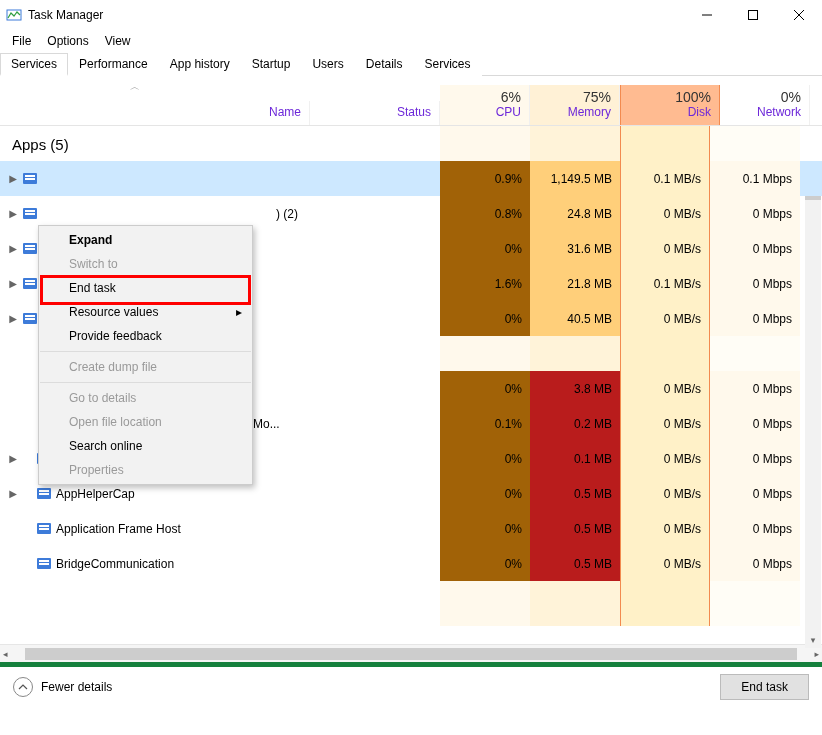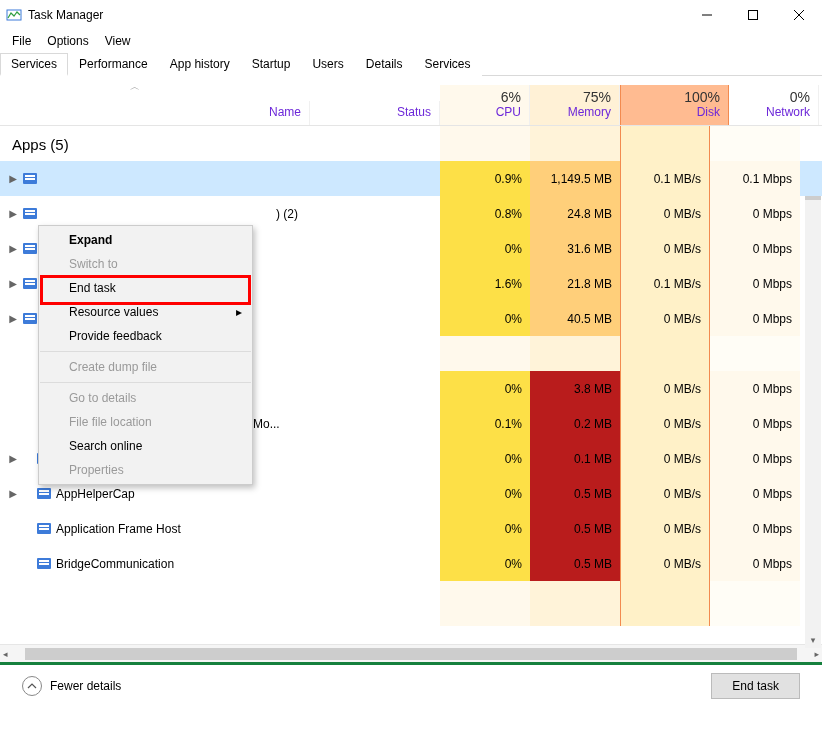--- a/index.html
+++ b/index.html
@@ -24,40 +24,40 @@
 
     
     .tablewrap { position: relative; height: 568px; overflow: hidden; }
     .theader { display: flex; align-items: flex-end; border-bottom: 1px solid #e5e5e5; height: 50px; }
     .th { display: flex; flex-direction: column; justify-content: flex-end; padding: 4px 8px 6px; border-right: 1px solid #f0f0f0; color: #555; }
     .th.name { width: 310px; flex-direction: row; align-items: flex-end; }
     .th.status { width: 130px; flex-direction: row; align-items: center; }
     .th.metric { text-align: right; align-items: flex-end; }
     .th.cpu { width: 90px; background: #fff9ec; }
     .th.mem { width: 90px; background: #fff1d6; }
-    .th.disk { width: 109px; background: #ffbb91; border-left: 1px solid #f28a4f; border-right: 1px solid #f28a4f; }
+    .th.disk { width: 100px; background: #ffbb91; border-left: 1px solid #f28a4f; border-right: 1px solid #f28a4f; }
     .th.net { width: 90px; background: #fff; }
     .th .pct { font-size: 14px; color: #333; }
     .th .lbl { color: #6d28d9; font-size: 12px; }
     .sortcaret { position: absolute; top: 4px; left: 130px; color: #888; font-size: 10px; }
 
     
     .tbody { overflow-y: auto; height: 500px; position: relative; }
     .grouphdr { color: #000000; font-size: 15px; padding: 10px 0 8px 12px; display: flex; }
     .grouphdr.covered { padding-left: 0; }
     .row { display: flex; height: 35px; align-items: stretch; }
     .row.sel { background: #cde8ff; }
     .cell { display: flex; align-items: center; padding: 0 8px; }
     .cell.name { width: 310px; gap: 4px; }
     .cell.status { width: 130px; }
     .cell.metric { justify-content: flex-end; width: 90px; font-size: 12px; }
     .chevron { width: 10px; color: #666; font-size: 10px; display: inline-flex; justify-content: center; }
     .procicon { width: 16px; height: 16px; display: inline-flex; }
 
-    .cell.cpu { background: #fde047; }
+    .cell.cpu { background: #a16207; }
     .cell.mem { background: #b91c1c; }
     .cell.disk { background: #fff1c8; border-left: 1px solid #f28a4f; border-right: 1px solid #f28a4f; }
     .cell.net { background: #fff9ec; }
     .row .cell.mem-heavy { background: #ffcf7a; }
 
     
     .colstrip { position: absolute; top: 0; bottom: 0; }
     .strip-cpu { left: 440px; width: 90px; background: #fff9ec; }
     .strip-mem { left: 530px; width: 90px; background: #fff3d9; }
     .strip-disk { left: 620px; width: 90px; background: #fff1c8; border-left: 1px solid #f28a4f; border-right: 1px solid #f28a4f; }
@@ -70,21 +70,21 @@
     .ctxitem { padding: 5px 46px 5px 30px; font-size: 12px; position: relative; }
     .ctxitem.bold { font-weight: 600; }
     .ctxitem.disabled { color: #9a9a9a; }
     .ctxitem .subarrow { position: absolute; right: 10px; }
     .ctxsep { height: 1px; background: #dcdcdc; margin: 3px 1px; }
     .ctx-highlight { position: absolute; border: 3px solid #ff0000; left: 40px; top: 275px; width: 211px; height: 30px; z-index: 60; pointer-events: none; }
 
     
     .hscroll { height: 18px; border-top: 1px solid #e6e6e6; background: #f5f5f5; display: flex; align-items: center; }
     .hscroll .thumb { background: #cdcdcd; height: 12px; width: 780px; margin: 0 14px; border-radius: 0; }
-    .footer { height: 44px; display: flex; align-items: center; padding: 0 22px; border-top: 3px solid #15803d; gap: 20px; }
+    .footer { height: 44px; display: flex; align-items: center; padding: 0 13px; border-top: 5px solid #15803d; gap: 20px; }
     .fewer { display: flex; align-items: center; gap: 8px; flex: 1; }
     .fewer .circ { width: 20px; height: 20px; border: 1px solid #888; border-radius: 50%; display: flex; align-items: center; justify-content: center; }
     .endtask { padding: 5px 20px; border: 1px solid #bbb; background: #e1e1e1; font-size: 12px; }
 
     .vscroll { position: absolute; right: 1px; top: 166px; width: 16px; height: 482px; background: #f2f2f2; }
     .vscroll .vthumb { position: absolute; top: 0; width: 16px; height: 34px; background: #cdcdcd; }
     .vscroll .vup, .vscroll .vdn { position: absolute; width: 16px; height: 16px; display: flex; align-items: center; justify-content: center; color: #666; font-size: 9px; }
     .vscroll .vdn { bottom: 0; }
 
     .proc-blue { fill:#3d7bd9; }
@@ -382,21 +382,21 @@
 <div class="ctxmenu" id="ctxmenu">
     <div class="ctxitem bold">Expand</div>
     <div class="ctxitem disabled">Switch to</div>
     <div class="ctxitem">End task</div>
     <div class="ctxitem">Resource values<span class="subarrow">▸</span></div>
     <div class="ctxitem">Provide feedback</div>
     <div class="ctxsep"></div>
     <div class="ctxitem disabled">Create dump file</div>
     <div class="ctxsep"></div>
     <div class="ctxitem disabled">Go to details</div>
-    <div class="ctxitem disabled">File file location</div>
+    <div class="ctxitem disabled">Open file location</div>
     <div class="ctxitem">Search online</div>
     <div class="ctxitem disabled">Properties</div>
   </div>
 <div class="ctx-highlight"></div>
 
 <div class="vscroll">
   <div class="vthumb"></div>
   <div class="vdn">▾</div>
 </div>
 

